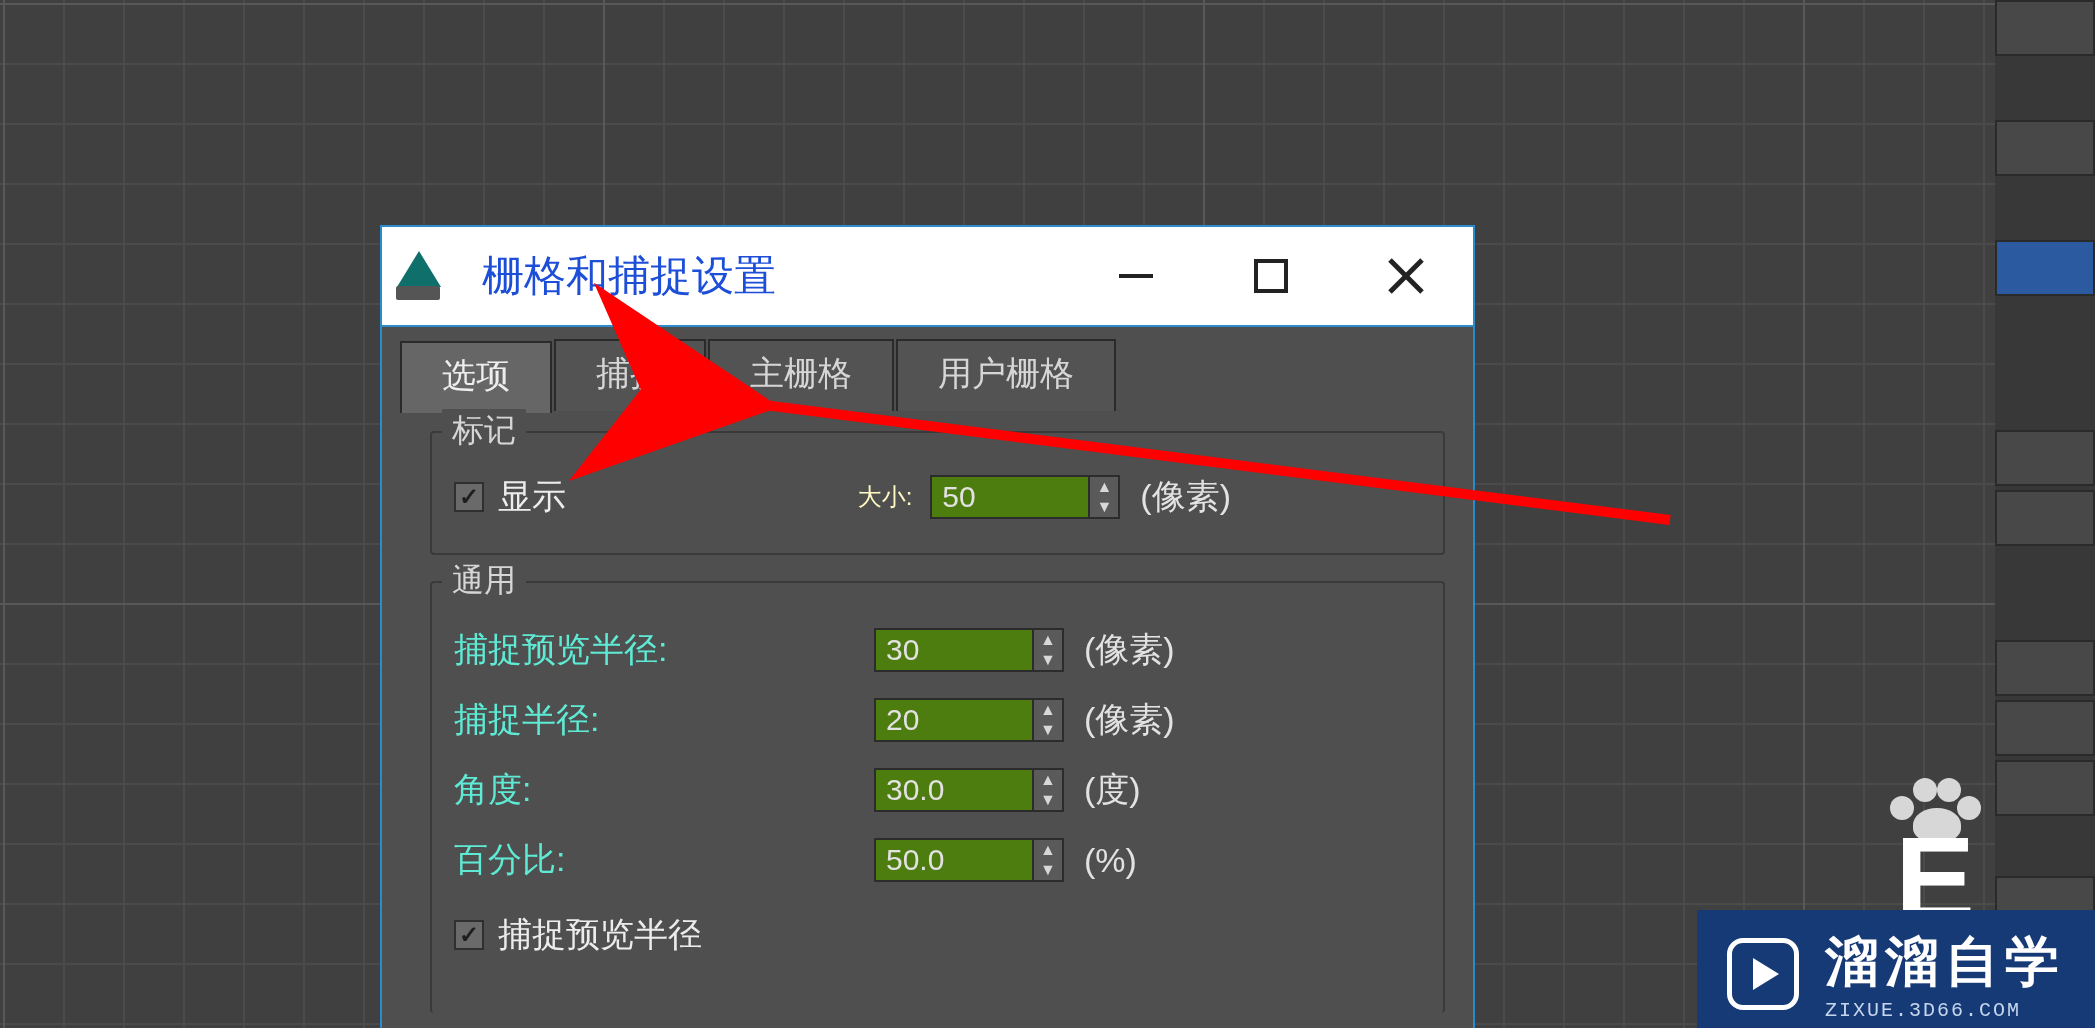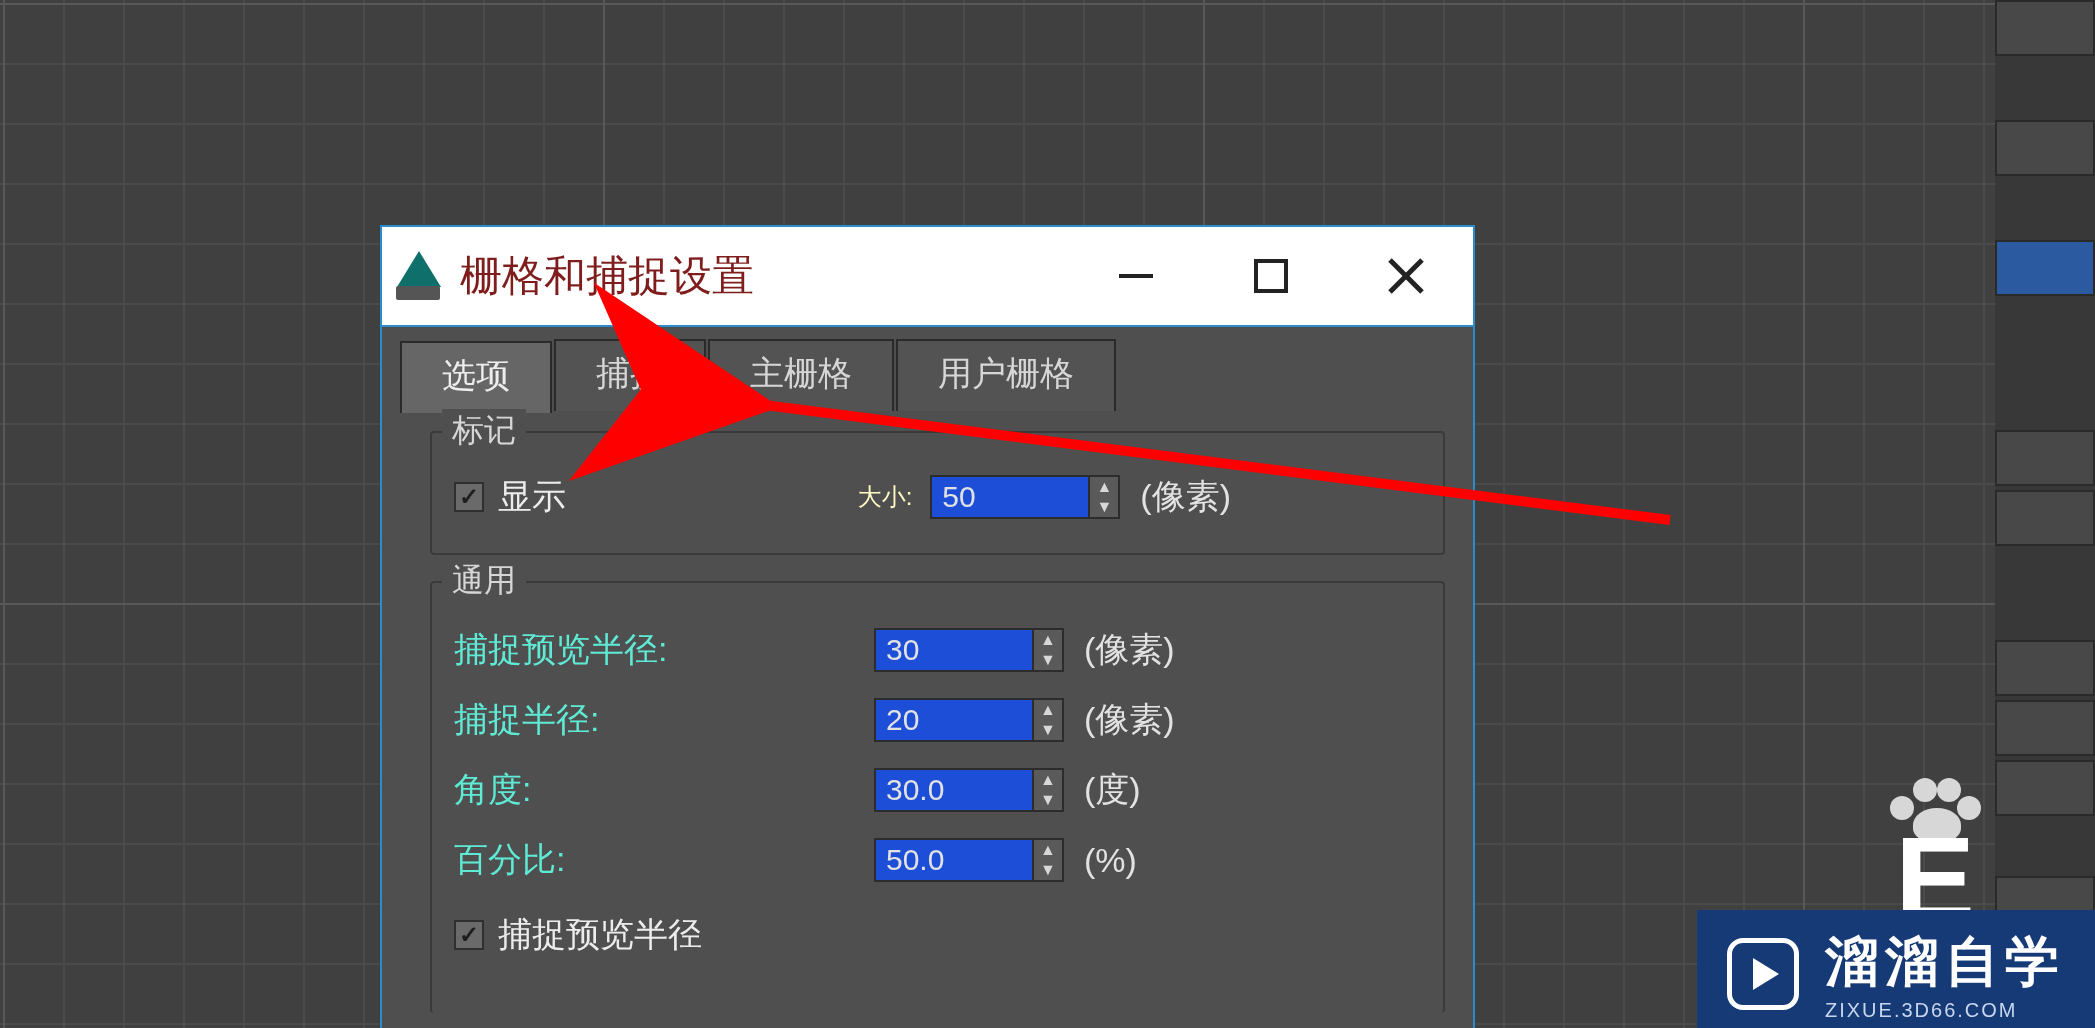--- a/index.html
+++ b/index.html
@@ -89,22 +89,23 @@
     border-right: 22px solid transparent;
     border-bottom: 36px solid #0f6f6b;
     position: absolute; top: 2px; left: 5px;
   }
   .titlebar .app-icon .base {
     position: absolute; bottom: 3px; left: 4px;
     width: 44px; height: 14px; background: #555; border-radius: 2px;
   }
   .titlebar .title-text {
     font-size: 42px;
-    color: #7f1d1d;
+    color: #1d4ed8;
     flex: 1;
+    margin-left: 22px;
   }
   .win-buttons {
     display: flex;
     height: 100%;
   }
   .win-btn {
     width: 135px;
     display: flex;
     align-items: center;
     justify-content: center;
@@ -182,21 +183,21 @@
     font-size: 24px;
     margin-right: 18px;
   }
   .spinner {
     display: flex;
     align-items: stretch;
     height: 44px;
   }
   .spinner input {
     width: 160px;
-    background: #1d4ed8;
+    background: #4d7c0f;
     color: #e2e2e2;
     border: 2px solid #2c2c2c;
     font-size: 30px;
     padding: 2px 10px;
     outline: none;
   }
   .spinner .spin-btns {
     width: 30px;
     display: flex;
     flex-direction: column;
@@ -251,21 +252,21 @@
     display: flex; align-items: center; justify-content: center;
   }
   .watermark .play div {
     width: 0; height: 0;
     border-top: 16px solid transparent;
     border-bottom: 16px solid transparent;
     border-left: 26px solid #fff;
     margin-left: 6px;
   }
   .watermark .wm-txt {
-    display: flex; flex-direction: column; align-items: flex-start;
+    display: flex; flex-direction: column; align-items: flex-start; font-family: Liberation Mono, monospace;
   }
   .watermark .wm-main { font-size: 54px; letter-spacing: 6px; font-weight: 600; }
   .watermark .wm-sub { font-size: 20px; letter-spacing: 2px; color: #c7d6ef; }
 
   .partial-E {
     position: absolute;
     right: 120px;
     bottom: 80px;
     color: #fff;
     font-size: 120px;

